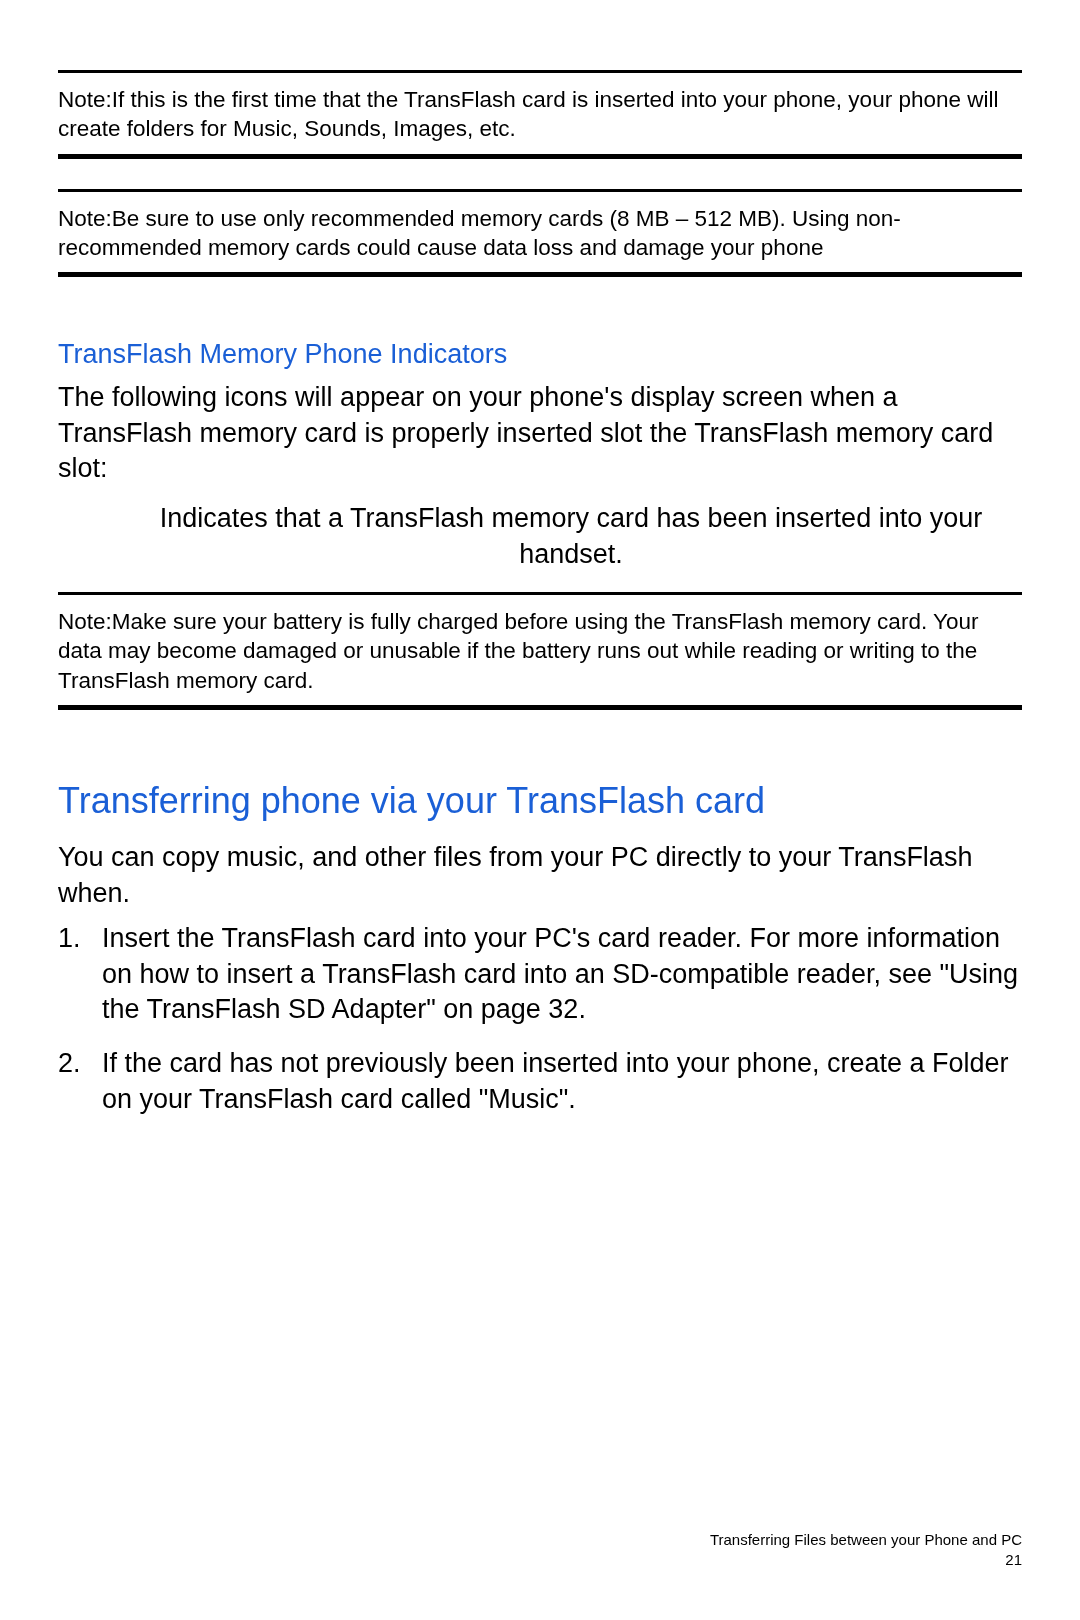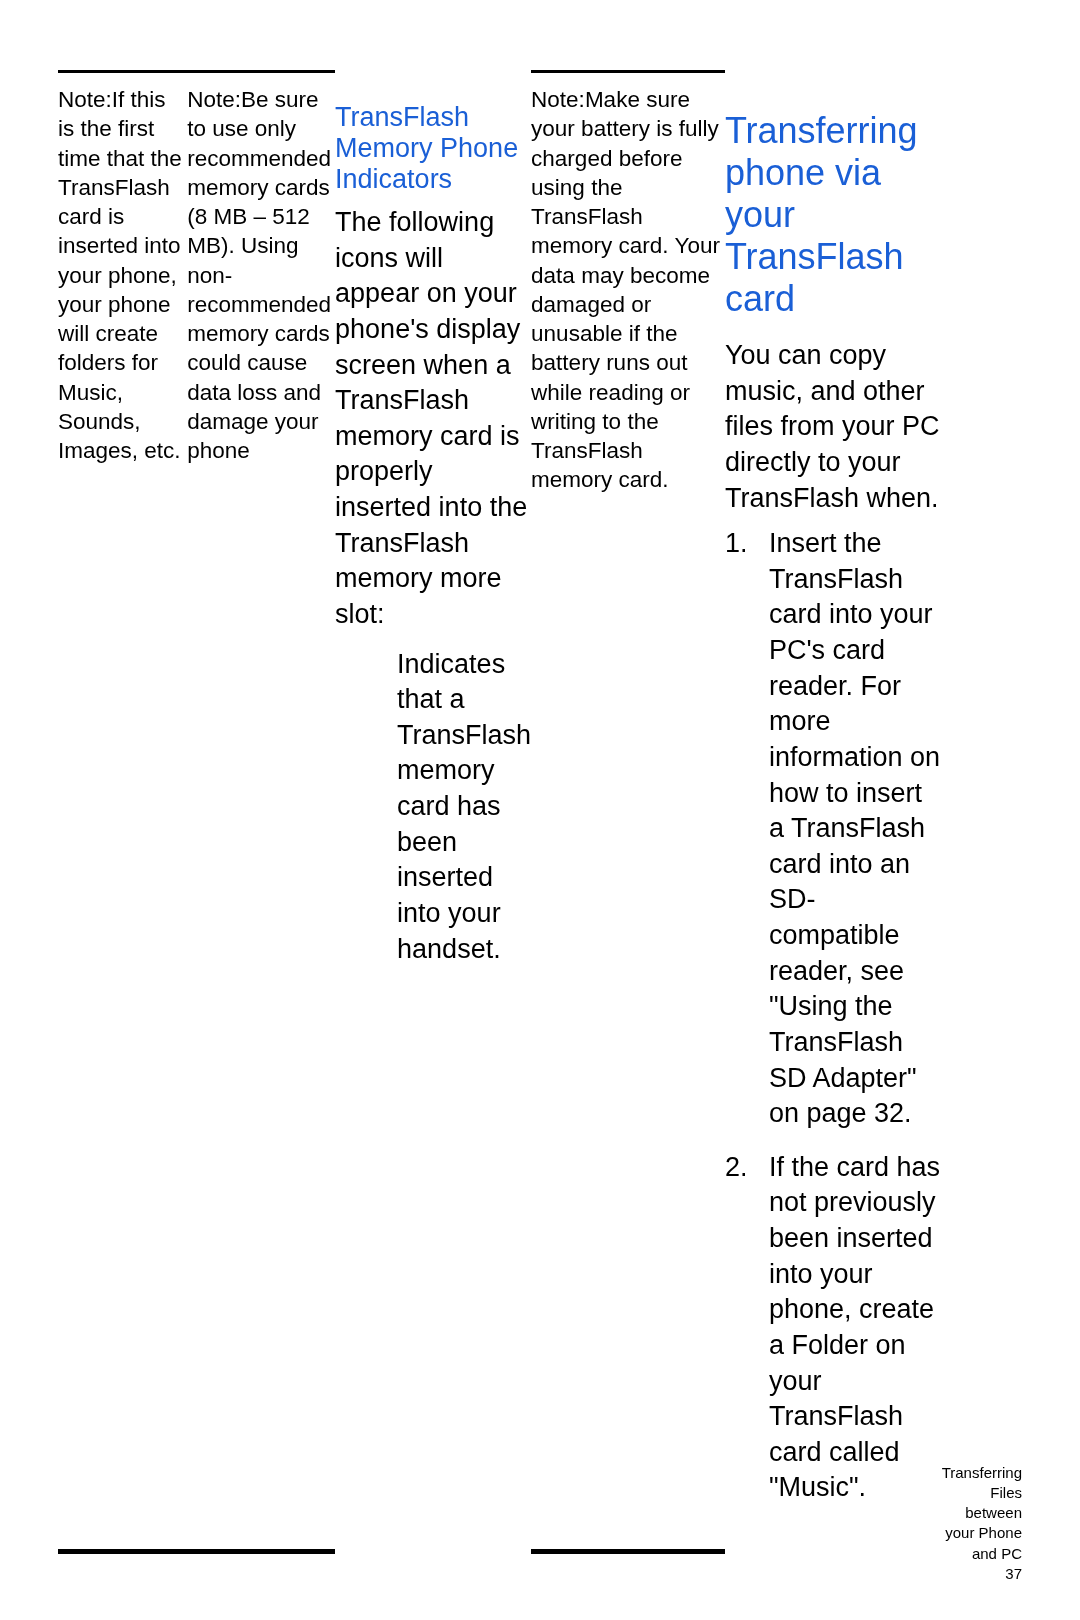--- a/index.html
+++ b/index.html
@@ -1,24 +1,24 @@
 <!DOCTYPE html>
 <html><head>
   <meta charset="utf-8">
   <style>
     * { box-sizing: border-box; margin: 0; padding: 0; }
     html, body { width: 1080px; height: 1620px; background: #fff; font-family: Arial, Helvetica, sans-serif; color: #000; }
-    .page { padding: 70px 58px 36px 58px; display: flex; flex-direction: row; height: 100%; }
+    .page { padding: 70px 58px 50px 58px; display: flex; flex-direction: column; height: 100%; }
     .note-block { border-top: 3px solid #000; border-bottom: 5px solid #000; padding: 12px 0 10px 0; margin-bottom: 30px; }
     .note-block p { font-size: 22.5px; line-height: 1.3; }
     .note-label { font-weight: normal; }
     .sub-heading { color: #1a5fd6; font-size: 27px; font-weight: normal; margin-top: 32px; margin-bottom: 10px; }
     .body-text { font-size: 27px; line-height: 1.32; margin-bottom: 10px; }
     .indicator-row { display: flex; margin-top: 14px; margin-bottom: 20px; }
-    .indicator-text { font-size: 27px; line-height: 1.32; margin-left: 62px; }
+    .indicator-text { font-size: 27px; line-height: 1.32; margin-left: 62px; text-align: center; }
     .section-heading { color: #1a5fd6; font-size: 36px; font-weight: normal; margin-top: 40px; margin-bottom: 18px; }
     .ol-list { list-style: none; counter-reset: step; margin-top: 6px; }
     .ol-list li { font-size: 27px; line-height: 1.32; padding-left: 44px; position: relative; margin-bottom: 18px; }
     .ol-list li::before { counter-increment: step; content: counter(step) "."; position: absolute; left: 0; }
     .footer { margin-top: auto; text-align: right; font-size: 15px; line-height: 1.35; }
   </style>
 </head>
 <body>
 
 <div class="page">
@@ -30,21 +30,21 @@
   </div>
 
   <div class="note-block">
     <p>
       <span class="note-label">Note:</span><span>Be sure to use only recommended memory cards (8 MB – 512 MB). Using non-recommended memory cards could cause data loss and damage your phone</span>
     </p>
   </div>
 
   <div>
     <div class="sub-heading">TransFlash Memory Phone Indicators</div>
-    <div class="body-text">The following icons will appear on your phone's display screen when a TransFlash memory card is properly inserted into the TransFlash memory more slot:</div>
+    <div class="body-text">The following icons will appear on your phone's display screen when a TransFlash memory card is properly inserted slot the TransFlash memory card slot:</div>
     <div class="indicator-row">
       <div class="indicator-text">Indicates that a TransFlash memory card has been inserted into your handset.</div>
     </div>
   </div>
 
   <div class="note-block">
     <p>
       <span class="note-label">Note:</span><span>Make sure your battery is fully charged before using the TransFlash memory card. Your data may become damaged or unusable if the battery runs out while reading or writing to the TransFlash memory card.</span>
     </p>
   </div>
@@ -53,16 +53,16 @@
     <div class="section-heading">Transferring phone via your TransFlash card</div>
     <div class="body-text">You can copy music, and other files from your PC directly to your TransFlash when.</div>
     <ol class="ol-list">
       <li>Insert the TransFlash card into your PC's card reader. For more information on how to insert a TransFlash card into an SD-compatible reader, see "Using the TransFlash SD Adapter" on page 32.</li>
       <li>If the card has not previously been inserted into your phone, create a Folder on your TransFlash card called "Music".</li>
     </ol>
   </div>
 
   <div class="footer">
     <div>Transferring Files between your Phone and PC</div>
-    <div>37</div>
+    <div>21</div>
   </div>
 
 </div>
 
 </body></html>

